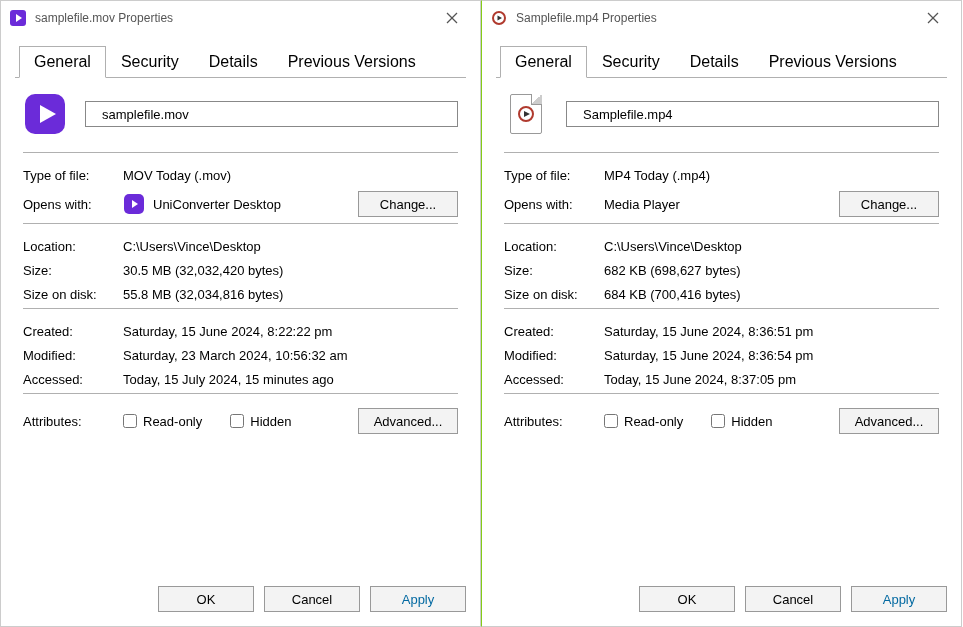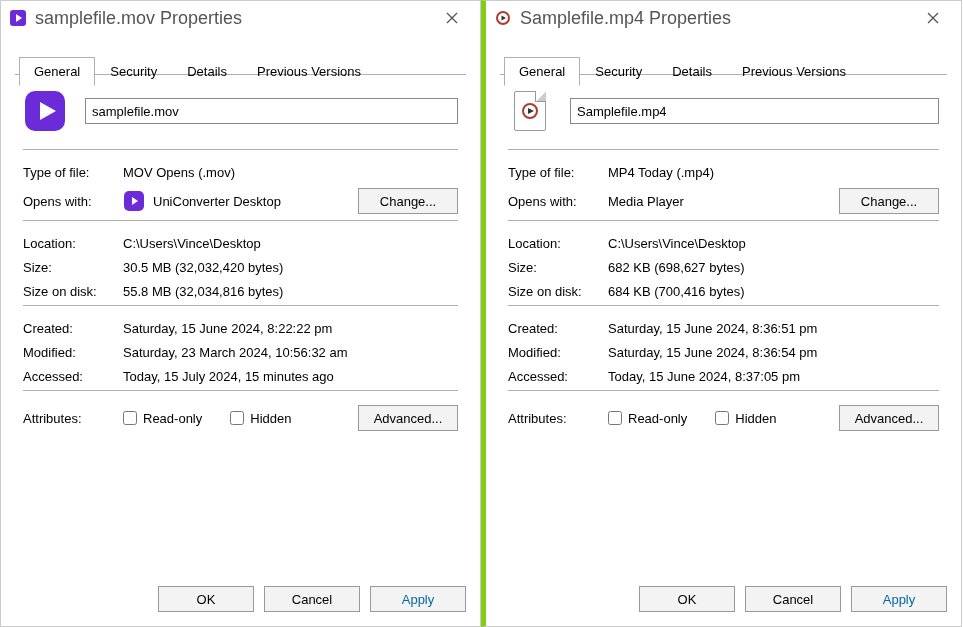--- a/index.html
+++ b/index.html
@@ -13,33 +13,33 @@
       height: 627px;
     }
     .window {
       width: 481px;
       height: 627px;
       border: 1px solid #cccccc;
       background: #ffffff;
       display: flex;
       flex-direction: column;
     }
-    .window + .window { border-left: 5px solid #84cc16; }
+    .window + .window { border-left: 1px solid #84cc16; }
     .titlebar {
       height: 34px;
       display: flex;
       align-items: center;
       padding: 0 10px 0 8px;
     }
     .titlebar-icon {
       width: 18px; height: 18px;
       margin-right: 8px;
       display: flex; align-items: center; justify-content: center;
     }
-    .titlebar-title { flex: 1; color: #555; font-size: 18px; }
+    .titlebar-title { flex: 1; color: #555; font-size: 12px; }
     .titlebar-close {
       width: 36px; height: 26px;
       display: flex; align-items: center; justify-content: center;
       color: #555; font-size: 14px;
       cursor: default;
     }
     .content {
       flex: 1;
       padding: 10px 14px 0 14px;
       display: flex; flex-direction: column;
@@ -47,24 +47,24 @@
     .tabs {
       display: flex;
       border-bottom: 1px solid #b0b0b0;
       padding-left: 4px;
       gap: 0;
     }
     .tab {
       padding: 6px 14px 6px 14px;
       border: 1px solid transparent;
       position: relative;
-      top: 12px;
+      top: 1px;
       color: #000;
       cursor: default;
-      font-size: 13px;
+      font-size: 16px;
     }
     .tab.active {
       border: 1px solid #b0b0b0;
       border-bottom: 1px solid #ffffff;
       background: #ffffff;
     }
     .pane {
       padding: 12px 8px 8px 8px;
       flex: 1;
     }
@@ -75,21 +75,21 @@
       padding: 2px 0 14px 0;
     }
     .file-icon {
       width: 44px; height: 44px;
       display: flex; align-items: center; justify-content: center;
     }
     .filename-input {
       flex: 1;
       height: 26px;
       border: 1px solid #888;
-      padding: 0 6px;
+      padding: 0 16px;
       font-family: inherit;
       font-size: 13px;
     }
     hr.sep {
       border: none;
       border-top: 1px solid #b0b0b0;
       margin: 2px 0 10px 0;
     }
     .kv {
       display: flex;
@@ -180,21 +180,21 @@
           <svg width="44" height="44" viewBox="0 0 44 44">
               <rect x="2" y="2" width="40" height="40" rx="10" fill="#6b2bd9"></rect>
               <polygon points="17,13 33,22 17,31" fill="#fff"></polygon>
             </svg>
         </div>
         <input class="filename-input" type="text" value="samplefile.mov" style="">
       </div>
       <hr class="sep">
       <div class="kv">
           <span class="k">Type of file:</span>
-          <span class="v">MOV Opens (.mov)</span>
+          <span class="v">MOV Today (.mov)</span>
         </div>
       <div class="kv opens-row">
         <span class="k">Opens with:</span>
         <span class="v">
           <span class="app-icon">
             <svg width="20" height="20" viewBox="0 0 20 20">
                 <rect x="0" y="0" width="20" height="20" rx="5" fill="#6b2bd9"></rect>
                 <polygon points="8,6 14,10 8,14" fill="#fff"></polygon>
               </svg>
           </span>

